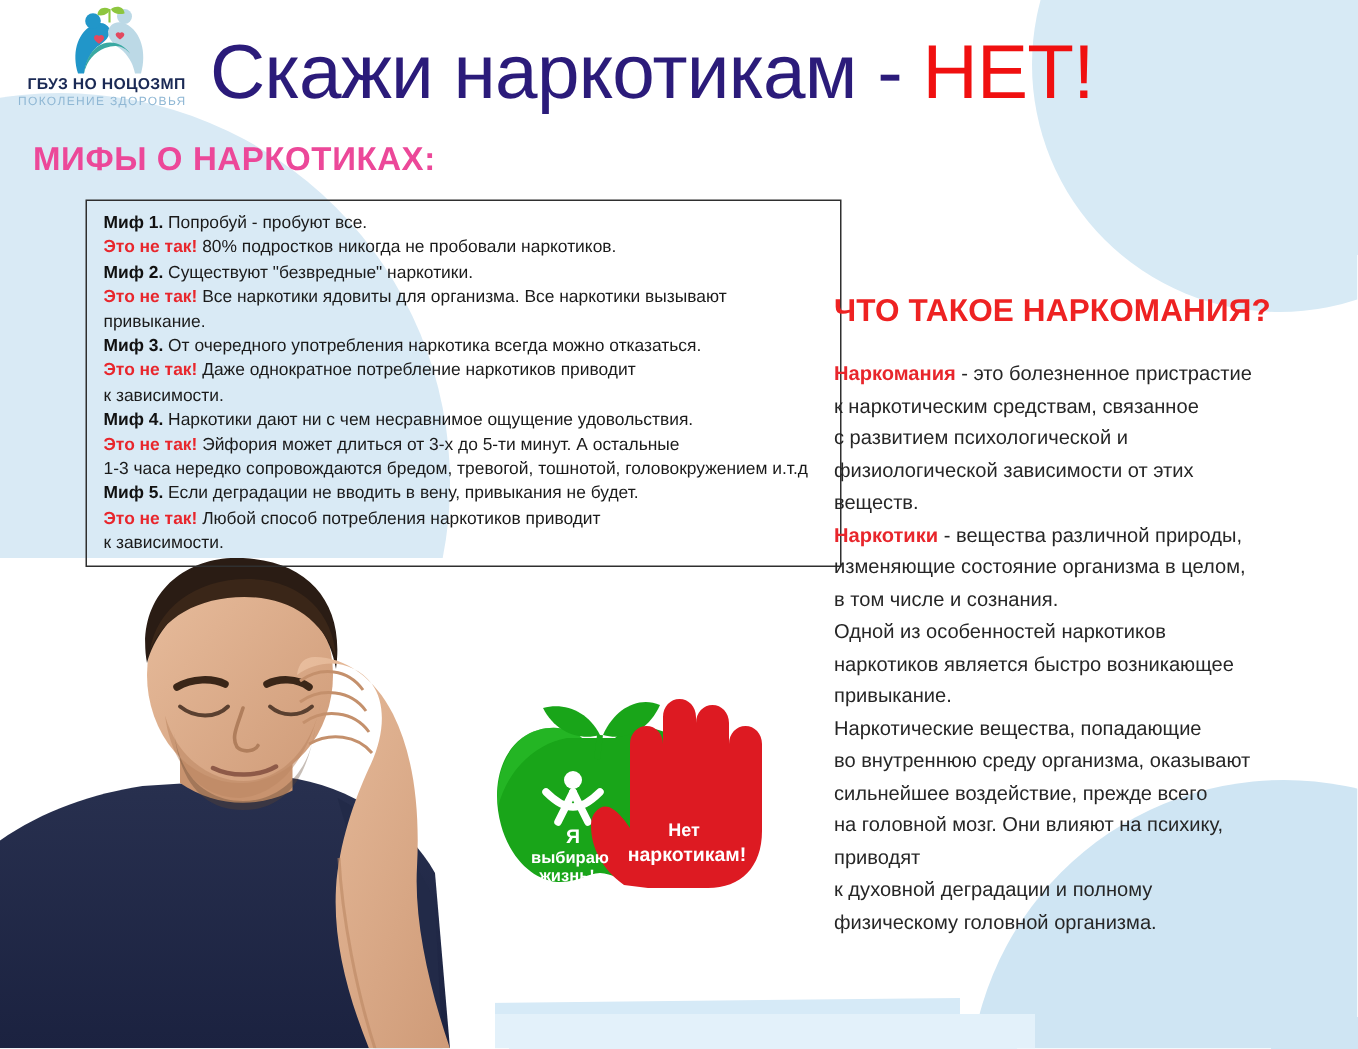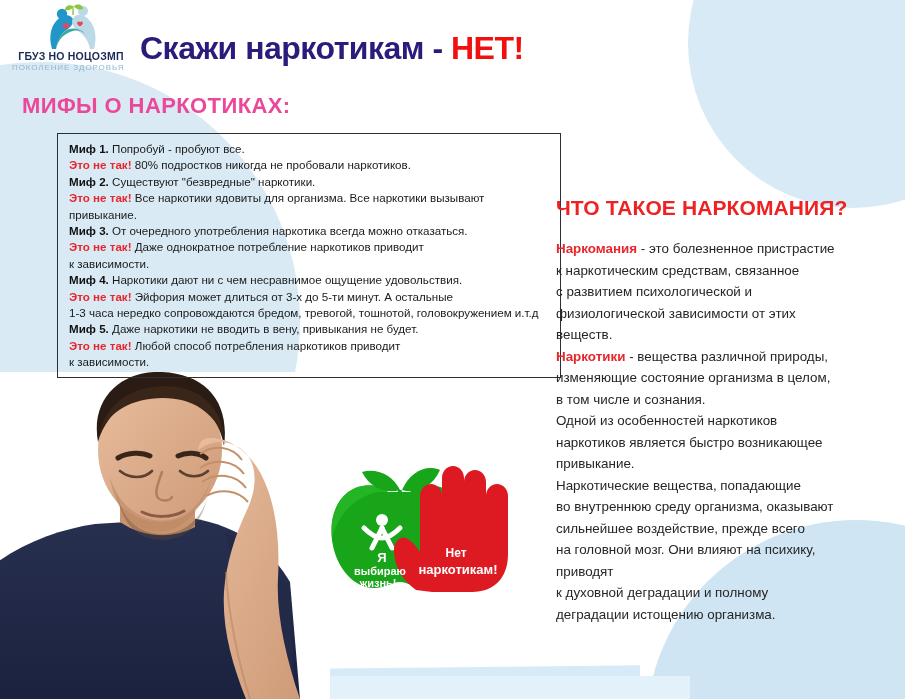--- a/index.html
+++ b/index.html
@@ -44,21 +44,21 @@
     position:absolute; left:0; top:48px; width:118px; text-align:center;
     font-size:10.5px; font-weight:bold; color:#1b2a55; letter-spacing:0.2px;
   }
   .logo-sub{
     position:absolute; left:0; top:61px; width:118px; text-align:left;
     font-size:8px; font-weight:normal; color:#8fb7d4; letter-spacing:0.9px;
   }
 
   .title{
     position:absolute; left:140px; top:20px; width:700px; height:56px;
-    font-size:32px; font-weight:bold; color:#2b1b7a; line-height:56px;
+    font-size:51px; font-weight:normal; color:#2b1b7a; line-height:56px;
     letter-spacing:-0.5px; white-space:nowrap;
   }
   .title .no{ color:#f01010; }
 
   
   .myths-heading{
     position:absolute; left:22px; top:93px; z-index:6;
     font-size:22px; font-weight:bold; color:#ec4899; letter-spacing:0.4px;
   }
   .myths-box{
@@ -147,21 +147,21 @@
       <p><span class="lbl-false">Это не так!</span><span> 80% подростков никогда не пробовали наркотиков.</span></p>
       <p><span class="lbl-myth">Миф 2.</span><span> Существуют "безвредные" наркотики.</span></p>
       <p><span class="lbl-false">Это не так!</span><span> Все наркотики ядовиты для организма. Все наркотики вызывают</span></p>
       <p><span>привыкание.</span></p>
       <p><span class="lbl-myth">Миф 3.</span><span> От очередного употребления наркотика всегда можно отказаться.</span></p>
       <p><span class="lbl-false">Это не так!</span><span>  Даже однократное потребление наркотиков приводит</span></p>
       <p><span>к зависимости.</span></p>
       <p><span class="lbl-myth">Миф 4.</span><span> Наркотики дают ни с чем несравнимое ощущение удовольствия.</span></p>
       <p><span class="lbl-false">Это не так!</span><span> Эйфория может длиться от 3-х до 5-ти минут. А остальные</span></p>
       <p><span>1-3 часа нередко сопровождаются бредом, тревогой, тошнотой, головокружением и.т.д</span></p>
-      <p><span class="lbl-myth">Миф 5.</span><span> Даже наркотики не вводить в вену, привыкания не будет.</span></p>
+      <p><span class="lbl-myth">Миф 5.</span><span> Если деградации не вводить в вену, привыкания не будет.</span></p>
       <p><span class="lbl-false">Это не так!</span><span> Любой способ потребления наркотиков приводит</span></p>
       <p><span>к зависимости.</span></p>
     </div>
 
   <div class="photo">
     <svg width="330" height="327" viewBox="0 0 330 327">
       <defs>
         <clipPath id="pc">
             <rect x="0" y="0" width="330" height="327"></rect>
           </clipPath>
@@ -258,18 +258,18 @@
       <p><span>в том числе и сознания.</span></p>
       <p><span>Одной из особенностей наркотиков</span></p>
       <p><span>наркотиков является быстро возникающее</span></p>
       <p><span>привыкание.</span></p>
       <p><span>Наркотические вещества, попадающие</span></p>
       <p><span>во внутреннюю среду организма, оказывают</span></p>
       <p><span>сильнейшее воздействие, прежде всего</span></p>
       <p><span>на головной мозг. Они влияют на психику,</span></p>
       <p><span>приводят</span></p>
       <p><span>к духовной деградации и полному</span></p>
-      <p><span>деградации истощению организма.</span></p>
+      <p><span>физическому головной организма.</span></p>
     </div>
 
   <div class="bg-bottom-band"></div>
   <div class="bg-bottom-band2"></div>
 </div>
 
 </body></html>

